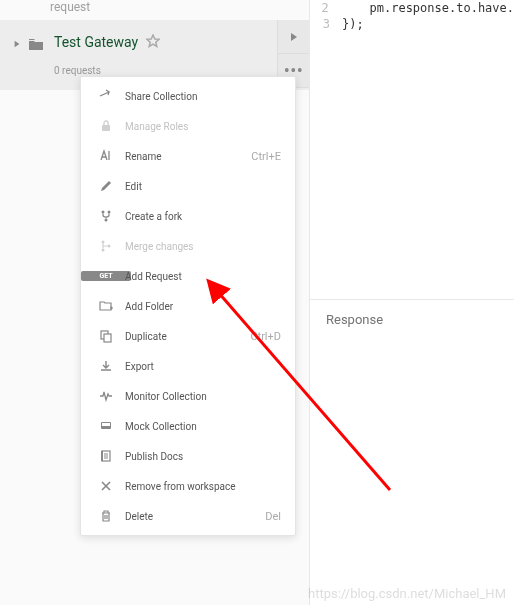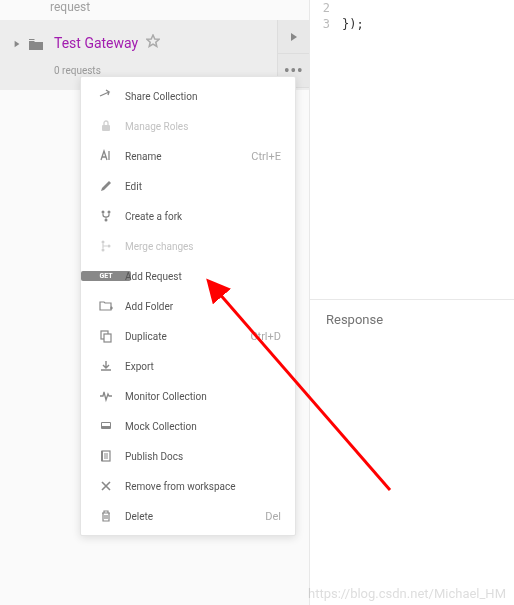--- a/index.html
+++ b/index.html
@@ -52,23 +52,23 @@
       display: flex;
       align-items: center;
       justify-content: center;
     }
     .folder-icon svg { width: 14px; height: 12px; fill: #888; }
     .collection-text {
       flex: 1;
     }
     .collection-title {
       font-size: 14px;
-      color: #a21caf;
-      display: flex;
-      align-items: center;
+      color: #14532d;
+      display: flex;
+      align-items: flex-start;
       gap: 8px;
     }
     .star-icon svg { width: 14px; height: 14px; fill: none; stroke: #aaa; stroke-width: 1.5; }
     .collection-sub {
       font-size: 10px;
       color: #999;
       margin-top: 14px;
     }
     .right-buttons {
       position: absolute;
@@ -361,20 +361,21 @@
         </svg>
       </span>
     <span class="menu-label">Delete</span>
     <span class="menu-shortcut">Del</span>
   </div>
 </div>
 
 <div class="code-area">
   <div class="code-line">
     <span class="line-num">2</span>
+    <span class="code-text">    pm.response.to.have.</span>
   </div>
   <div class="code-line">
     <span class="line-num">3</span>
     <span class="code-text">});</span>
   </div>
 </div>
 
 <div class="response-area">
   <span>Response</span>
 </div>

